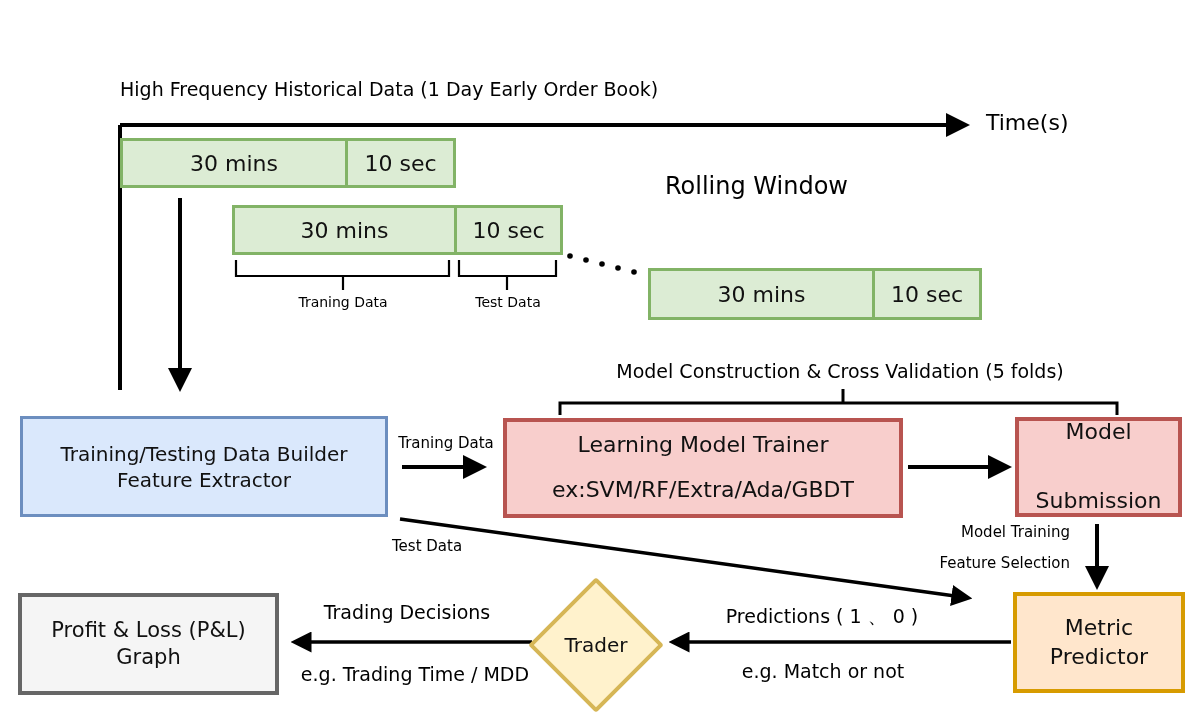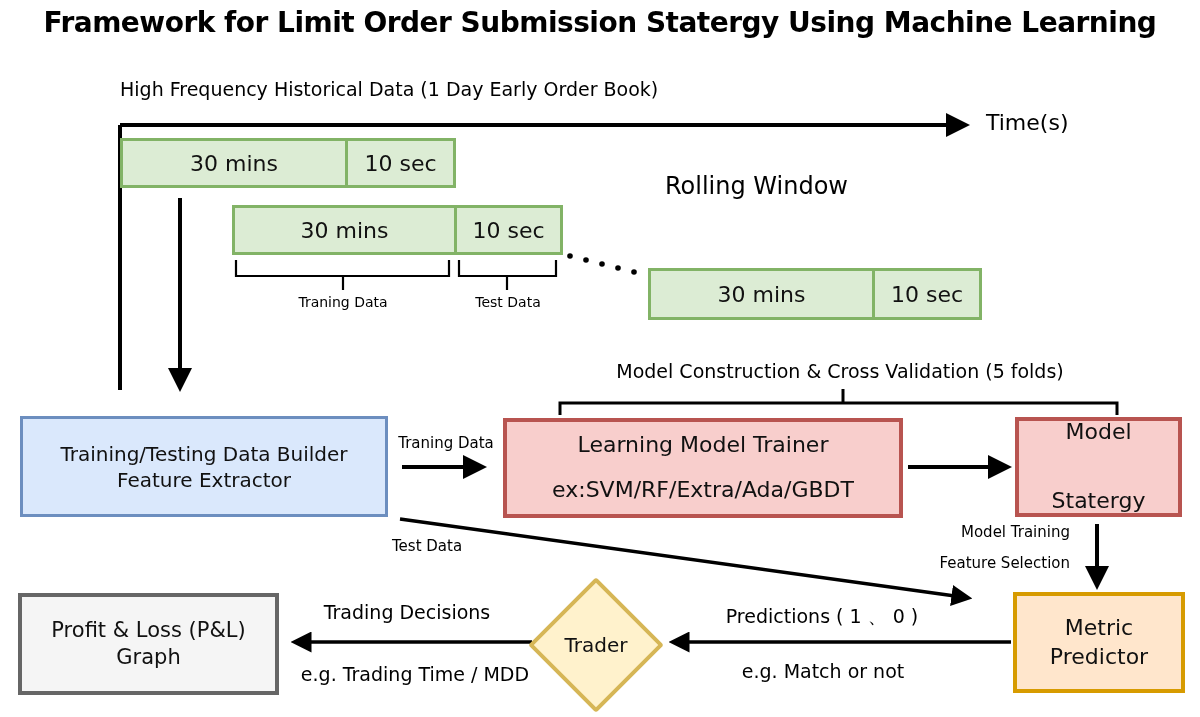--- a/index.html
+++ b/index.html
@@ -85,21 +85,20 @@
 
     <path d="M400,519 L955,596" stroke="#000" stroke-width="3.5" fill="none" marker-end="url(#ah)"></path>
 
     <path d="M1097,524 V570" stroke="#000" stroke-width="4" fill="none" marker-end="url(#ah)"></path>
 
     <path d="M1011,642 H686" stroke="#000" stroke-width="3.5" fill="none" marker-end="url(#ah)"></path>
 
     <path d="M532,642 H308" stroke="#000" stroke-width="3.5" fill="none" marker-end="url(#ah)"></path>
   </svg>
 
-  <div class="lbl title">Framework for Limit Order Submission Statergy Using Machine Learning</div>
   <div class="lbl f19" style="left:120px;top:78px;">High Frequency Historical Data (1 Day Early Order Book)</div>
   <div class="lbl f22" style="left:986px;top:110px;">Time(s)</div>
   <div class="lbl f24" style="left:665px;top:172px;">Rolling Window</div>
 
   <div class="window" style="left:120px;top:138px;width:336px;height:50px;">
     <div class="cell train" style="width:225px;">30 mins</div>
     <div class="cell" style="flex:1;">10 sec</div>
   </div>
   <div class="window" style="left:232px;top:205px;width:331px;height:50px;">
     <div class="cell train" style="width:222px;">30 mins</div>
@@ -118,21 +117,21 @@
   <div class="node builder" style="left:20px;top:416px;width:368px;height:101px;">
     <div>Training/Testing Data Builder</div>
     <div>Feature Extractor</div>
   </div>
   <div class="node trainer" style="left:503px;top:418px;width:400px;height:100px;">
     <div>Learning Model Trainer</div>
     <div>ex:SVM/RF/Extra/Ada/GBDT</div>
   </div>
   <div class="node validator" style="left:1015px;top:417px;width:167px;height:100px;gap:40px;">
     <div>Model</div>
-    <div>Statergy</div>
+    <div>Submission</div>
   </div>
   <div class="node metric" style="left:1013px;top:592px;width:172px;height:101px;">
     <div>Metric</div>
     <div>Predictor</div>
   </div>
   <div class="node pnl" style="left:18px;top:593px;width:261px;height:102px;">
     <div>Profit &amp; Loss (P&amp;L)</div>
     <div>Graph</div>
   </div>
 

